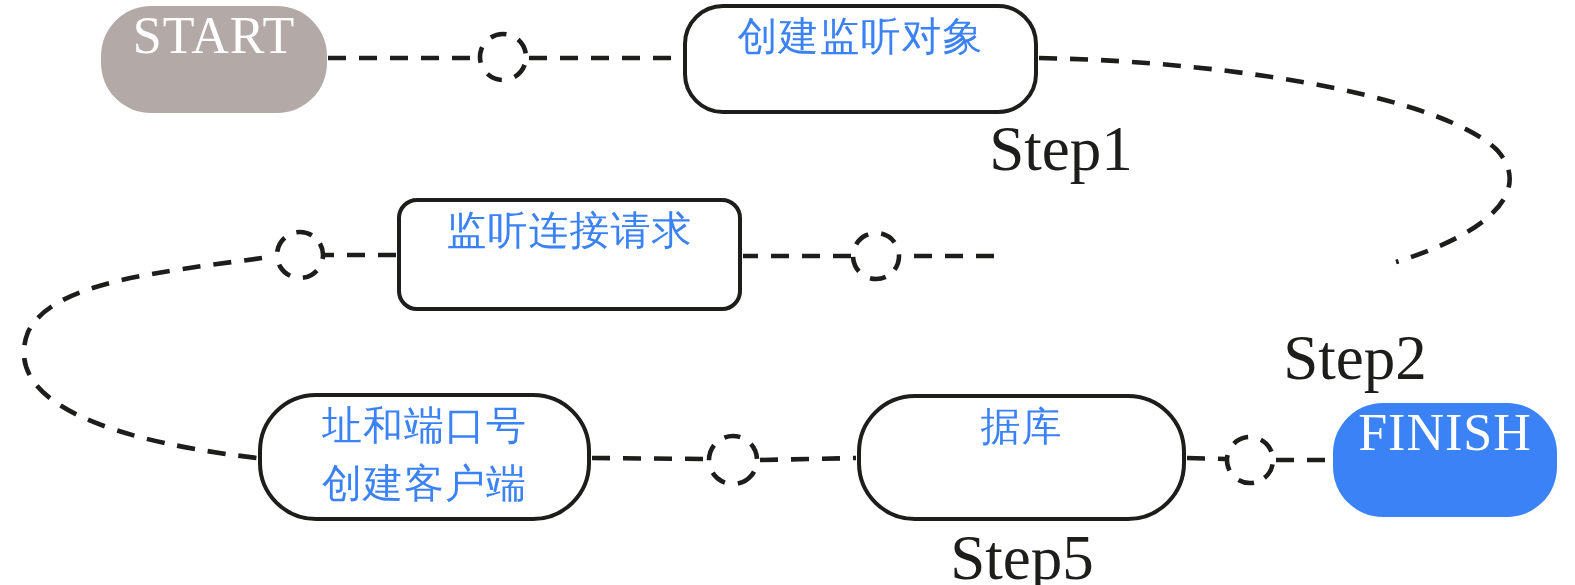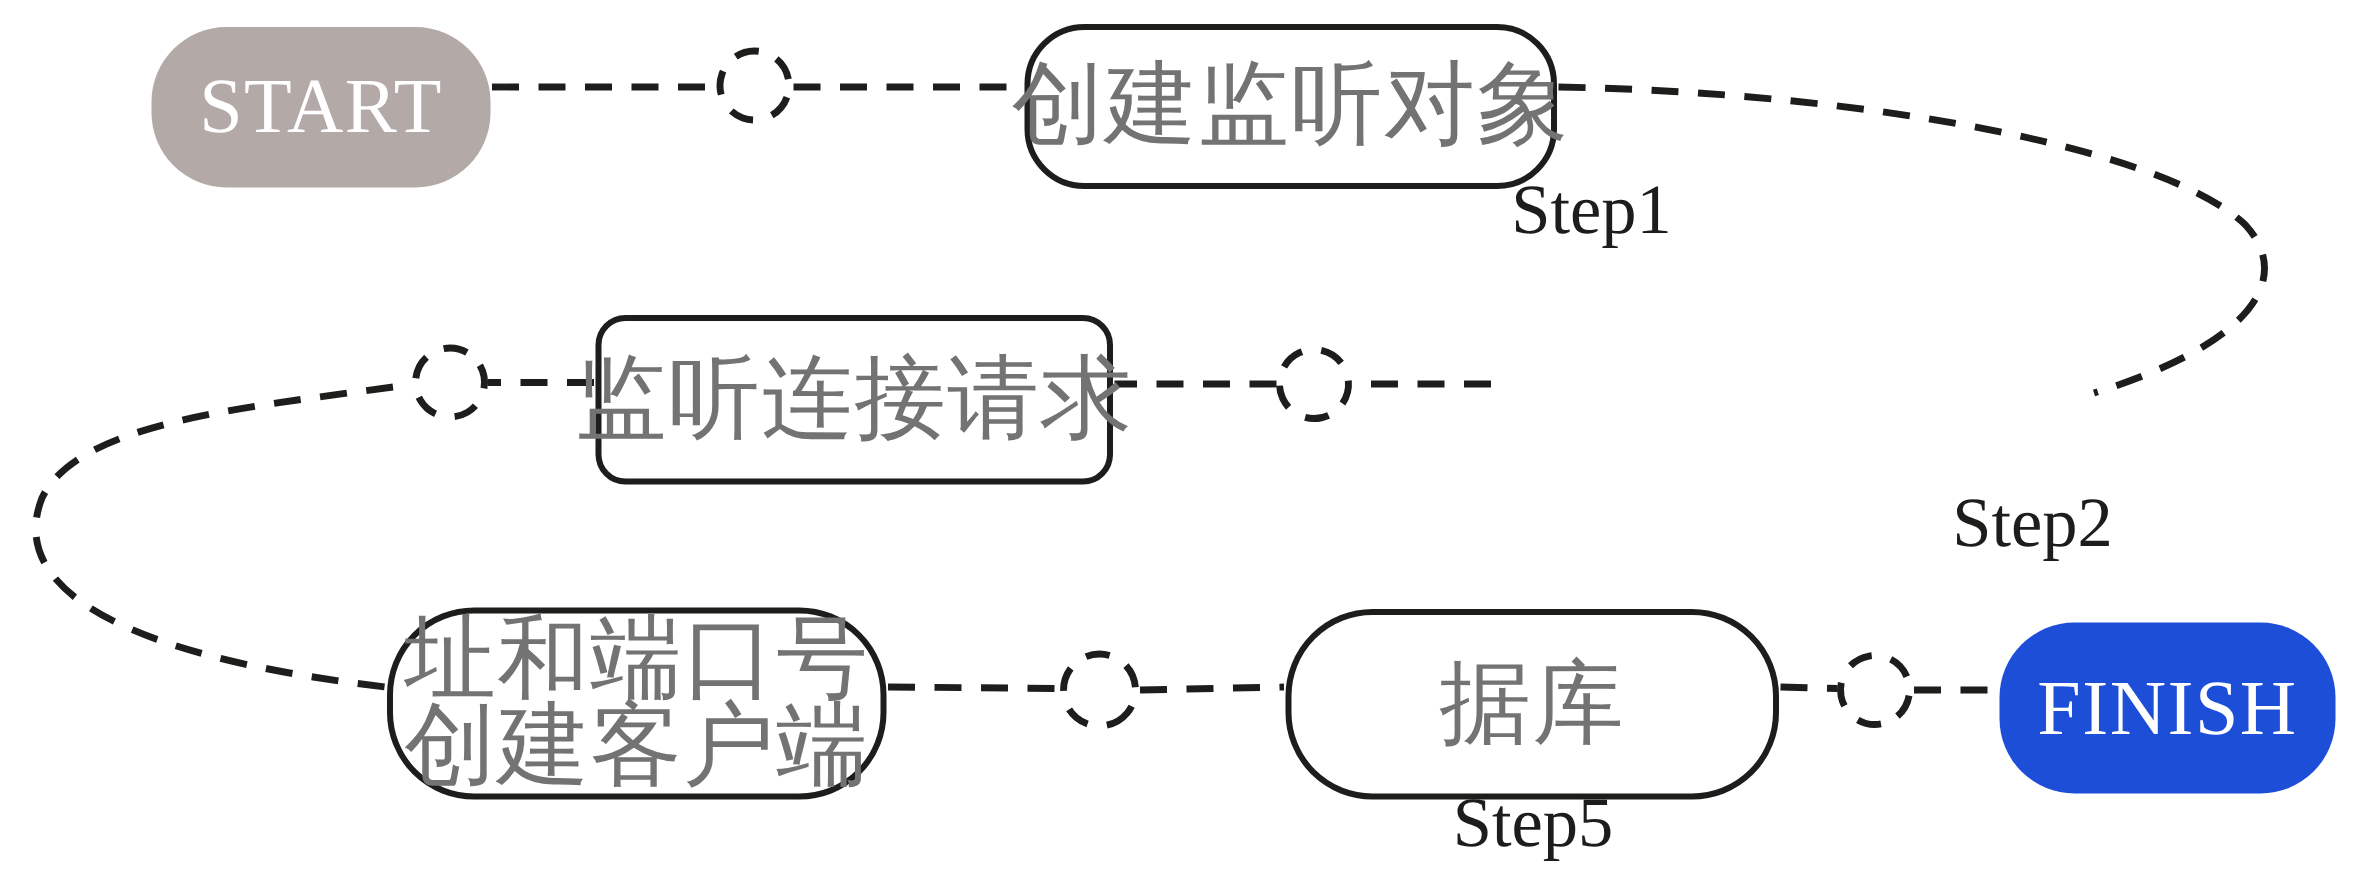--- a/index.html
+++ b/index.html
@@ -28,50 +28,49 @@
     stroke-width: 4.6;
     fill: none;
     stroke-dasharray: 16 13;
   }
   .node {
     position: absolute;
     box-sizing: border-box;
     display: flex;
     flex-direction: column;
     align-items: center;
-    justify-content: center;
+    justify-content: flex-start;
     text-align: center;
-    margin-top: 12px;
   }
   .terminal {
     color: #ffffff;
     font-size: 52px;
     letter-spacing: 1px;
   }
   .terminal.start { left: 101px; top: 6px;  width: 226px; height: 107px; border-radius: 50px; background: #b3a9a7; }
   .terminal.finish{ left: 1333px; top: 403px; width: 224px; height: 114px; border-radius: 50px; background: #8e9ad6; }
   .process {
     background: var(--node-fill, #ffffff);
     border: 4px solid var(--node-border, #1d1d1b);
-    color: #737373;
-    font-size: 61px;
+    color: #3b82f6;
+    font-size: 40px;
     letter-spacing: 1px;
     line-height: 58px;
     white-space: nowrap;
   }
   #node-step1 { left: 683px; top: 4px;   width: 355px; height: 110px; border-radius: 40px; }
   #node-step2 { left: 995px; top: 193px; width: 396px; height: 130px; border-radius: 58px; }
   #node-step3 { left: 397px; top: 198px; width: 345px; height: 113px; border-radius: 20px; }
   #node-step4 { left: 258px; top: 393px; width: 333px; height: 128px; border-radius: 58px; }
   #node-step5 { left: 857px; top: 394px; width: 329px; height: 127px; border-radius: 58px; }
   .step-tag {
     position: absolute;
     transform: translateX(-50%);
     color: #1d1d1b;
-    font-size: 47px;
+    font-size: 63px;
     white-space: nowrap;
   }
   #tag-step1 { left: 1061px; top: 113px; }
   #tag-step2 { left: 1355px; top: 322px; }
   #tag-step3 { left: 688px;  top: 309px; }
   #tag-step4 { left: 419px;  top: 522px; }
   #tag-step5 { left: 1022px; top: 522px; }
 </style>
 </head>
 <body>
@@ -99,21 +98,21 @@
     <path class="dash" d="M 760 460 L 856 458"></path>
 
     <path class="dash" d="M 1187 458 L 1225 459"></path>
     <circle class="loop" cx="1250" cy="460" r="23" transform="rotate(80 1250 460)"></circle>
     <path class="dash" d="M 1276 460 L 1332 460"></path>
   </svg>
 
   <div class="node terminal start" style="background: rgb(179, 169, 167); color: rgb(255, 255, 255);">
     <span>START</span>
   </div>
-  <div class="node terminal finish" style="background: #1d4ed8; color: rgb(255, 255, 255);">
+  <div class="node terminal finish" style="background: #3b82f6; color: rgb(255, 255, 255);">
     <span>FINISH</span>
   </div>
 
   <div class="node process" id="node-step1">
     <span>创建监听对象</span>
   </div>
 
 
   <div class="node process" id="node-step3">
     <span>监听连接请求</span>

